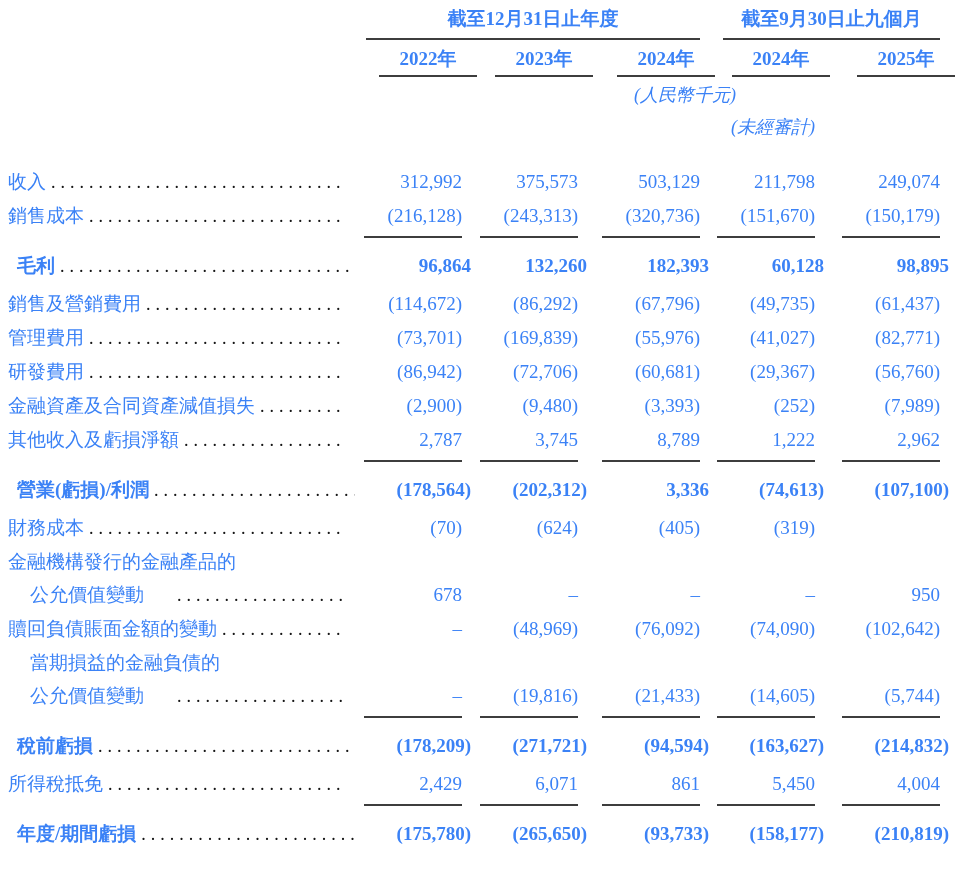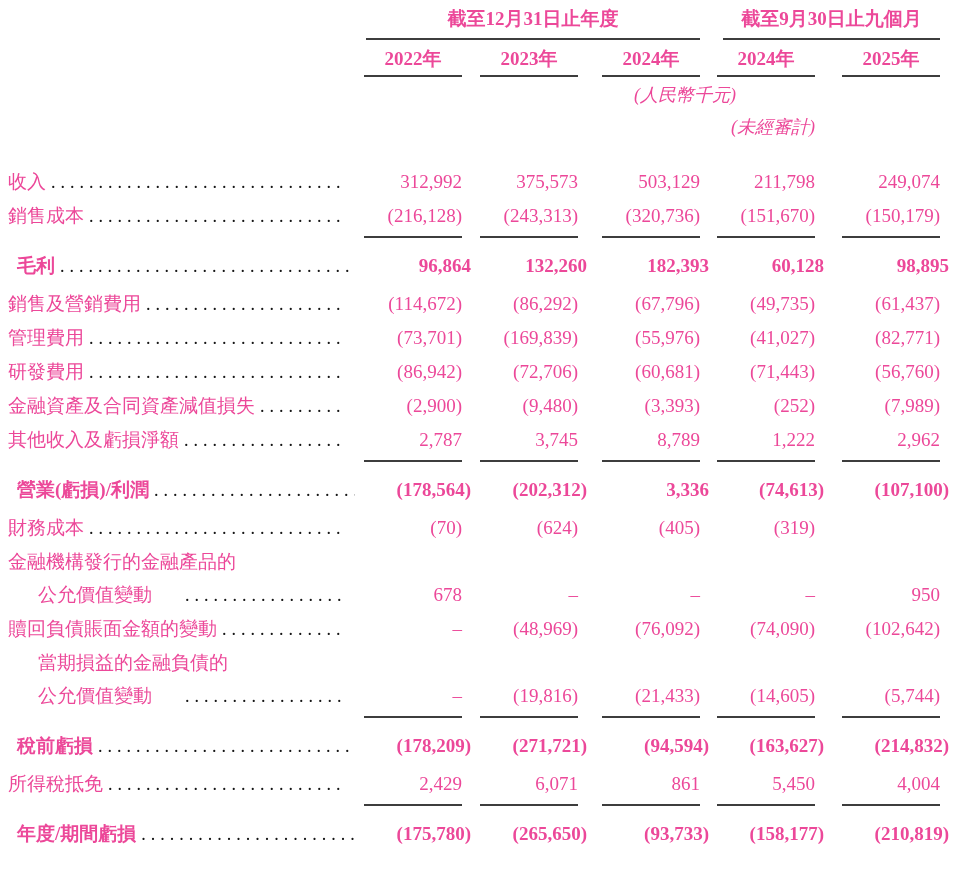--- a/index.html
+++ b/index.html
@@ -3,51 +3,51 @@
 <meta charset="utf-8">
 <style>
   html,body { margin:0; padding:0; background:#ffffff; }
   .page {
     position:relative;
     width:960px; height:892px;
     box-sizing:border-box;
     padding-top:6px;
     overflow:hidden;
     font-family:"Liberation Serif","DejaVu Serif",serif;
-    color:#ec4899;
+    color:#3b82f6;
     font-size:19px;
     background:#ffffff;
   }
   .grid  { display:grid; grid-template-columns:352px 110px 116px 122px 115px 125px; }
   .ggrid { display:grid; grid-template-columns:352px 348px 240px; }
   .num { text-align:right; white-space:nowrap; }
   
   .gt {
     font-weight:bold; text-align:center;
     padding-bottom:6px; border-bottom:2px solid #3d3d3d;
     line-height:26px; white-space:nowrap;
   }
   .g-annual  .gt { margin-left:14px; }
   .g-interim .gt { margin-left:23px; }
   
-  .yr-row { margin-top:2px; }
+  .yr-row { margin-top:2px;margin-left:15px; }
   .yr {
     width:98px; margin-left:auto; text-align:center;
     font-weight:bold; padding:6px 0 5px;
     border-bottom:2px solid #3d3d3d; line-height:22px; white-space:nowrap;
   }
   .note { font-style:italic; font-size:18px; line-height:24px; }
   .unit-row  { margin-top:6px;gap:12px; }
   .audit-row { margin-top:8px; }
   
   .tbody { margin-top:26px; }
   .row { line-height:33px; }
   .row.bold { font-weight:bold; padding:4px 9px; }
   .lab { display:flex; align-items:baseline; padding-left:8px; overflow:hidden; }
-  .row.indent .lab { padding-left:38px;gap:28px; }
+  .row.indent .lab { padding-left:30px;gap:28px; }
   .lt { white-space:nowrap; }
   .leader { flex:1 1 auto; overflow:hidden; white-space:nowrap; margin:0 6px 0 5px; font-weight:normal; color:#161616; }
   .leader.show::after {
     content:"............................................................";
     letter-spacing:5px; font-size:18px;
   }
   
   .rule-row { margin:3px 0 7px; }
   .rc .sgl { width:98px; margin-left:auto; border-top:2px solid #3d3d3d; }
 </style>
@@ -182,21 +182,21 @@
     </div>
 
     <div class="grid row">
       <div class="lab">
           <span class="lt">研發費用</span>
           <span class="leader show"></span>
         </div>
       <div class="num">(86,942)</div>
       <div class="num">(72,706)</div>
       <div class="num">(60,681)</div>
-      <div class="num">(71,443)</div>
+      <div class="num">(29,367)</div>
       <div class="num">(56,760)</div>
     </div>
 
     <div class="grid row">
       <div class="lab">
           <span class="lt">金融資產及合同資產減值損失</span>
           <span class="leader show"></span>
         </div>
       <div class="num">(2,900)</div>
       <div class="num">(9,480)</div>

